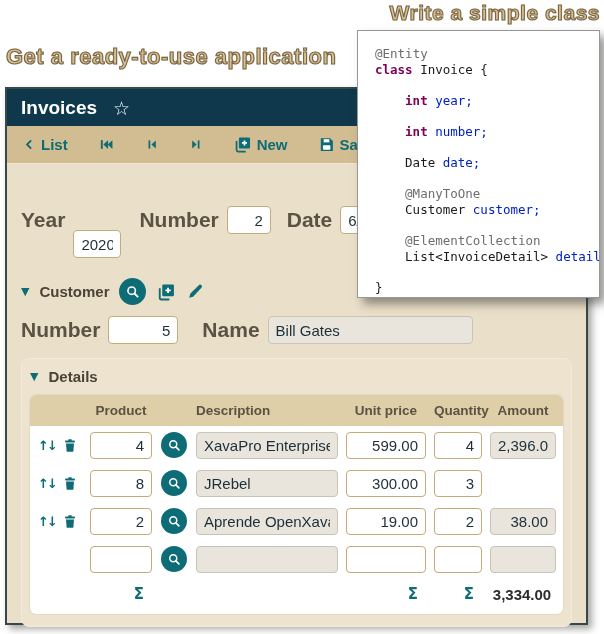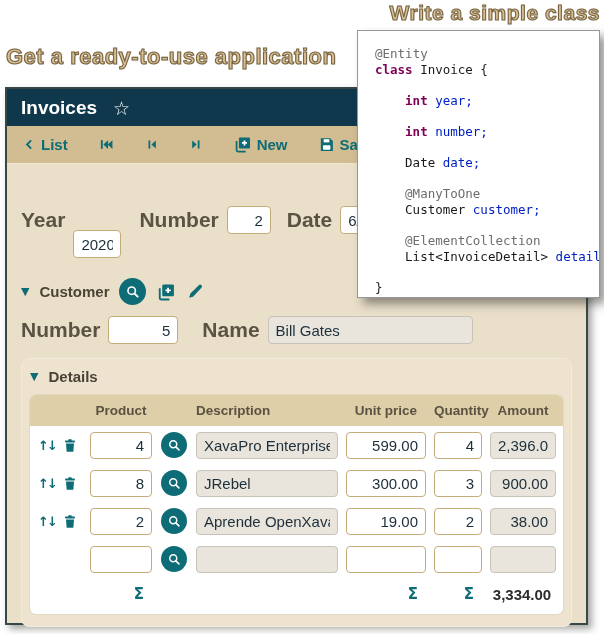--- a/index.html
+++ b/index.html
@@ -273,21 +273,20 @@
               <span class="mag-btn small">
                 <svg width="15" height="15" viewBox="0 0 24 24">
                   <circle cx="10" cy="10" r="5.6" fill="none" stroke="#fff" stroke-width="2.4"></circle>
                   <path d="M14.2 14.2 L19 19" stroke="#fff" stroke-width="2.8" stroke-linecap="round"></path>
                 </svg>
               </span>
             </span>
           <span class="c-desc"><input class="inp ro cell-inp" readonly="" value="JRebel" style=""></span>
           <span class="c-price"><input class="inp num cell-inp" value="300.00" style=""></span>
           <span class="c-qty"><input class="inp num cell-inp" value="3" style=""></span>
-          <span class="c-amt"><input class="inp ro num cell-inp" readonly="" value="900.00" style=""></span>
         </div>
 
         <div class="grow gline">
           <span class="c-move move-glyph">↑↓</span>
           <span class="c-trash icon-btn">
               <svg width="16" height="17" viewBox="0 0 24 24">
                 <rect x="9.3" y="2.6" width="5.4" height="2.6" rx="1" fill="#0D6C76"></rect>
                 <rect x="4.6" y="4.6" width="14.8" height="2.8" rx="1" fill="#0D6C76"></rect>
                 <path d="M6 9 h12 l-1 12.4 H7 z" fill="#0D6C76"></path>
               </svg>

